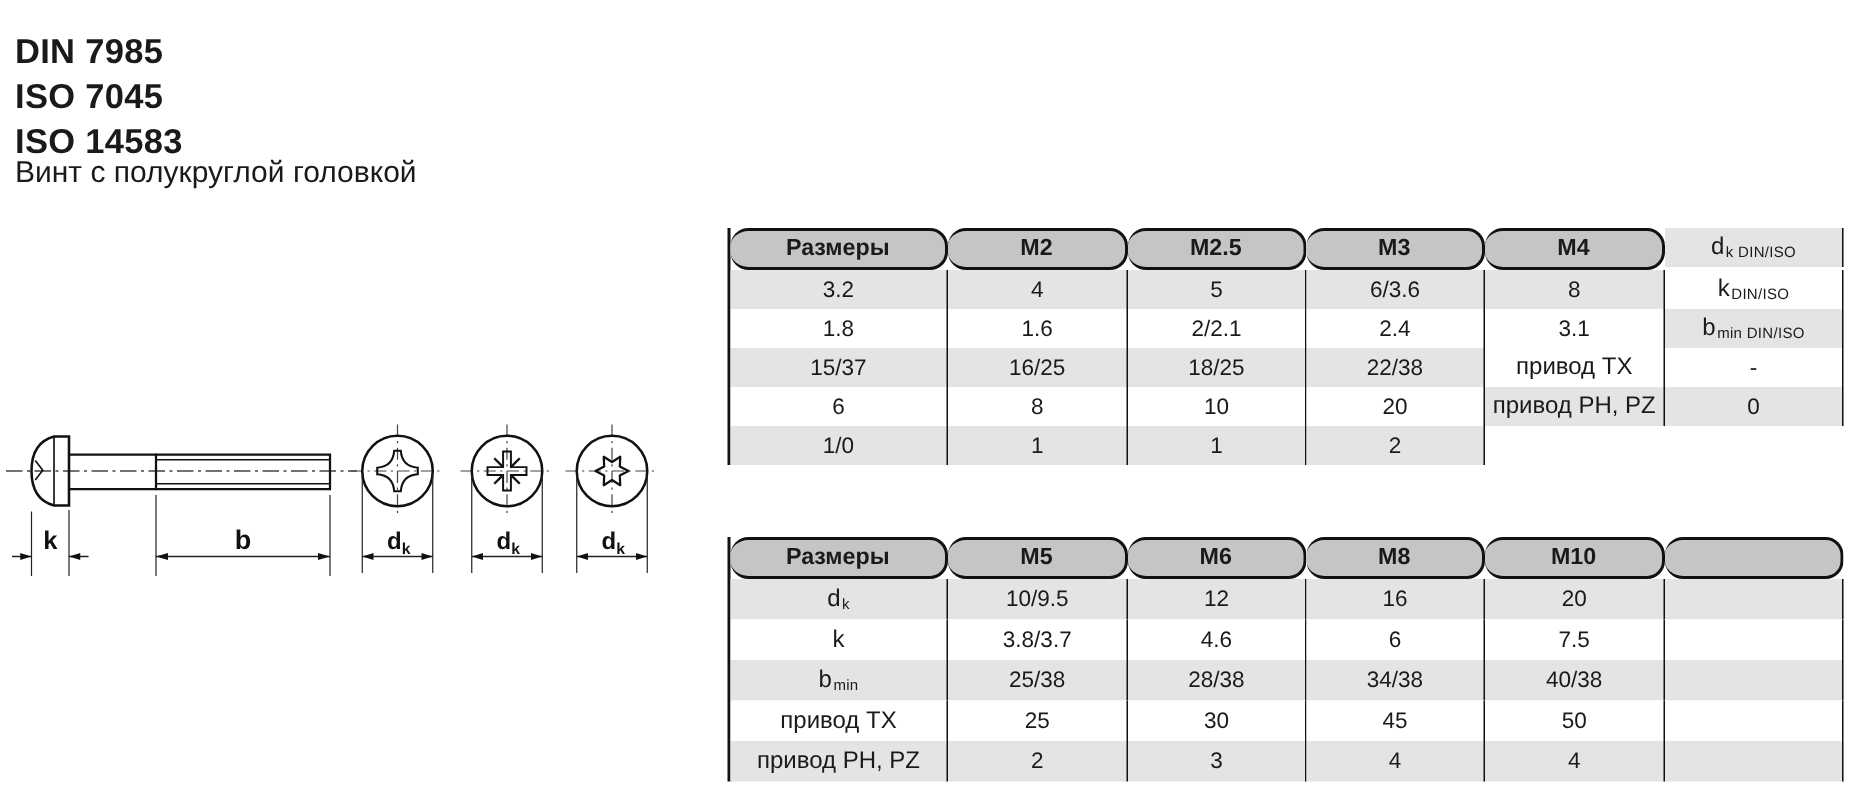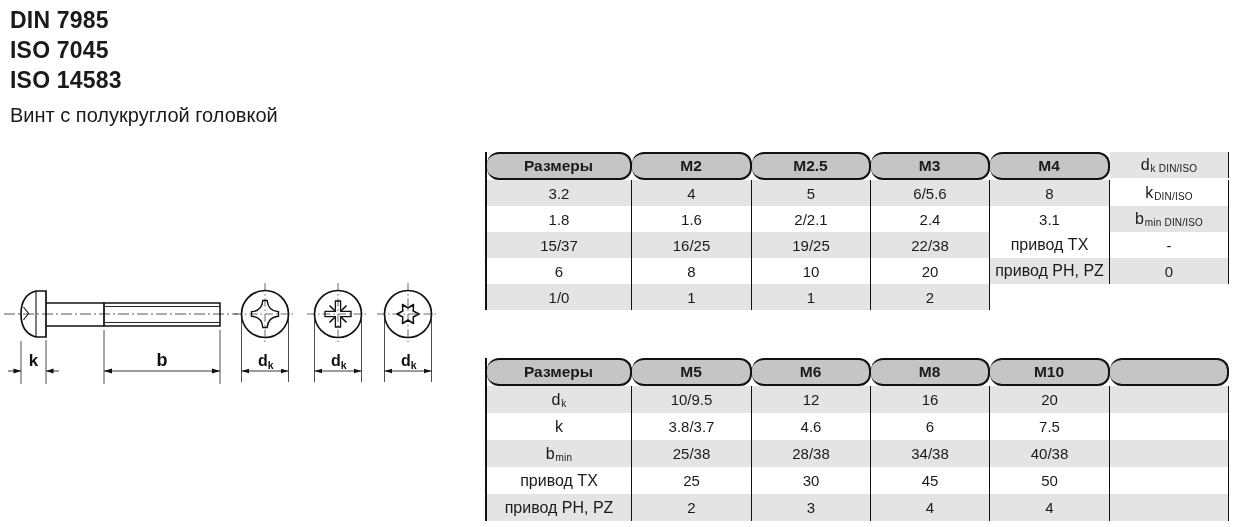--- a/index.html
+++ b/index.html
@@ -3,21 +3,21 @@
 <meta charset="utf-8">
 <style>
   html,body{margin:0;padding:0;}
   body{
     width:1234px;height:527px;position:relative;overflow:hidden;
     background:#fff;color:var(--text,#1a1a1a);
     font-family:"Liberation Sans",sans-serif;
     -webkit-font-smoothing:antialiased;
   }
   
-  .title-block{position:absolute;left:10px;top:5px;}
+  .title-block{position:absolute;left:10px;top:19px;}
   .std-line{font-weight:700;font-size:23px;line-height:30px;letter-spacing:.2px;}
   .subtitle{position:absolute;left:10px;top:103px;font-size:20px;line-height:24px;}
   
   .table{
     position:absolute;left:485px;width:742px;
     display:grid;grid-template-columns:145px 120px 119px 119px 120px 119px;
     border-left:2px solid var(--border,#111);
     font-size:15px;
   }
   .th{
@@ -123,38 +123,38 @@
     <div class="th">M2.5</div>
     <div class="th">M3</div>
     <div class="th">M4</div>
     <div class="td lbl alt">
       <span class="lm">d</span>
       <span class="ls">k DIN/ISO</span>
     </div>
     <div class="td alt">3.2</div>
     <div class="td alt">4</div>
     <div class="td alt">5</div>
-    <div class="td alt">6/5.6</div>
+    <div class="td alt">6/3.6</div>
     <div class="td alt">8</div>
     <div class="td lbl">
       <span class="lm">k</span>
       <span class="ls">DIN/ISO</span>
     </div>
     <div class="td">1.8</div>
     <div class="td">1.6</div>
     <div class="td">2/2.1</div>
     <div class="td">2.4</div>
     <div class="td">3.1</div>
     <div class="td lbl alt">
       <span class="lm">b</span>
       <span class="ls">min DIN/ISO</span>
     </div>
     <div class="td alt">15/37</div>
     <div class="td alt">16/25</div>
-    <div class="td alt">19/25</div>
+    <div class="td alt">18/25</div>
     <div class="td alt">22/38</div>
     <div class="td lbl">
       <span class="lm">привод TX</span>
     </div>
     <div class="td">-</div>
     <div class="td">6</div>
     <div class="td">8</div>
     <div class="td">10</div>
     <div class="td">20</div>
     <div class="td lbl alt">

